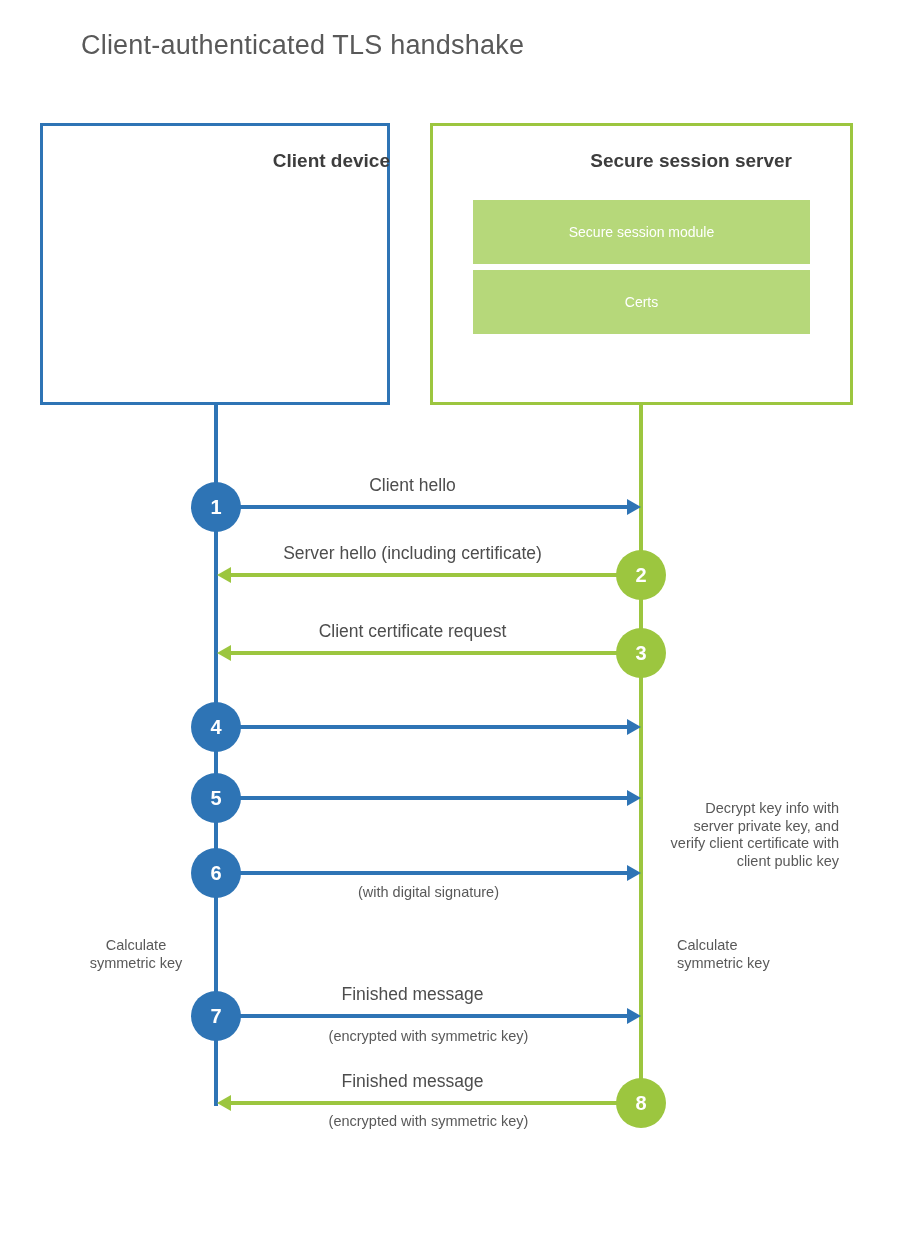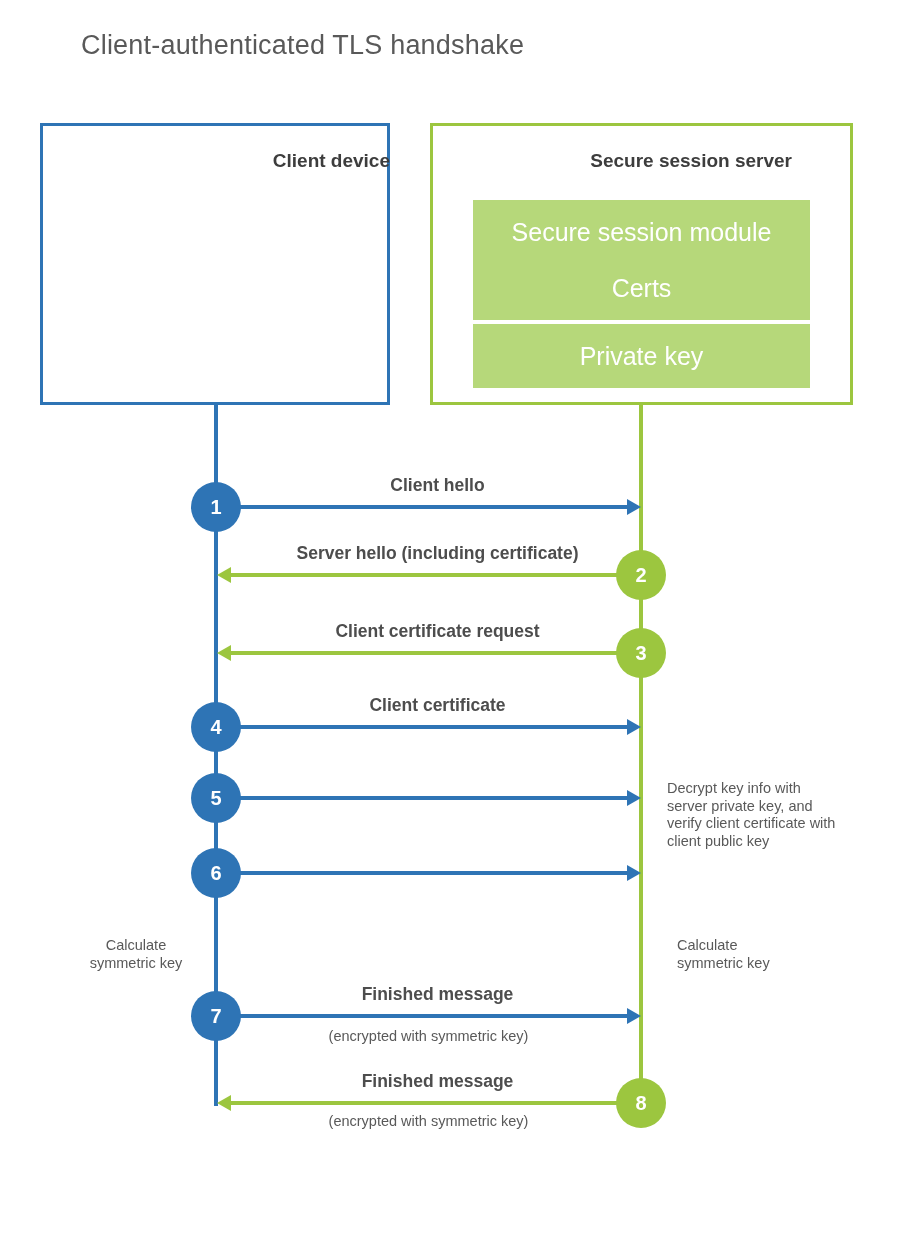--- a/index.html
+++ b/index.html
@@ -19,65 +19,64 @@
   .server-box{left:430px;width:423px;border:3px solid var(--green);}
   .actor-title{position:absolute;top:150px;font-size:19px;font-weight:bold;color:var(--ink);text-align:right;}
   .actor-title.client{left:40px;width:350px;}
   .actor-title.server{left:430px;width:362px;}
 
   .app-box{position:absolute;left:78px;top:199px;width:277px;height:175px;background:var(--blue-light);
            display:flex;align-items:center;justify-content:center;text-align:center;}
   .app-box span{display:block;width:190px;font-size:21px;color:#fff;line-height:28px;}
 
   .module-bar{position:absolute;left:473px;width:337px;height:64px;background:var(--green-light);
-              display:flex;align-items:center;justify-content:center;font-size:25px;color:#fff;}
+              display:flex;align-items:center;justify-content:center;font-size:14px;color:#fff;}
 
   .lifeline{position:absolute;width:4px;}
   .lifeline.blue{left:214px;top:405px;height:701px;background:var(--blue);}
   .lifeline.green{left:639px;top:405px;height:698px;background:var(--green);}
 
   .arrow{position:absolute;height:4px;}
   .arrow.blue{background:var(--blue);left:216px;width:412px;}
   .arrow.green{background:var(--green);left:230px;width:411px;}
   .arrow .head{position:absolute;width:0;height:0;top:-6px;
                border-top:8px solid transparent;border-bottom:8px solid transparent;}
   .arrow.blue .head{right:-13px;border-left:14px solid var(--blue);}
   .arrow.green .head{left:-13px;border-right:14px solid var(--green);}
 
   .badge{position:absolute;width:50px;height:50px;border-radius:50%;color:#fff;
          font-size:20px;font-weight:bold;display:flex;align-items:center;justify-content:center;}
   .badge.blue{background:var(--blue);left:191px;}
   .badge.green{background:var(--green);left:616px;}
 
-  .step-label{position:absolute;left:225px;width:425px;text-align:center;
-              font-size:17.5px;color:var(--label);font-weight:bold;}
+  .step-label{position:absolute;left:200px;width:425px;text-align:center;
+              font-size:17.5px;color:var(--label);}
   .step-sub{position:absolute;left:216px;width:425px;text-align:center;
             font-size:14.5px;color:var(--soft);}
 
   .note{position:absolute;font-size:14.5px;line-height:17.5px;color:var(--soft);}
-  .note.decrypt{left:667px;top:780px;width:172px;text-align:left;}
+  .note.decrypt{left:667px;top:800px;width:172px;text-align:right;}
   .note.calc-left{left:75px;top:937px;width:122px;text-align:center;}
   .note.calc-right{left:677px;top:937px;width:110px;text-align:left;}
 </style>
 </head>
 <body>
 
 <div id="canvas">
 
   <div class="title">Client-authenticated TLS handshake</div>
 
   <div class="actor-box client-box"></div>
   <div class="actor-box server-box"></div>
   <div class="actor-title client">Client device</div>
   <div class="actor-title server">Secure session server</div>
 
 
   <div class="module-bar" style="top:200px">Secure session module</div>
-  <div class="module-bar" style="top:256px">Certs</div>
-  <div class="module-bar" style="top:324px">Private key</div>
+  <div class="module-bar" style="top:270px">Certs</div>
 
   <div class="lifeline blue"></div>
   <div class="lifeline green"></div>
 
   <div class="step-label" style="top:475px">Client hello</div>
   <div class="arrow blue" style="top:505px">
       <span class="head"></span>
     </div>
   <div class="badge blue" style="top:482px">1</div>
 
@@ -86,35 +85,35 @@
       <span class="head"></span>
     </div>
   <div class="badge green" style="top:550px">2</div>
 
   <div class="step-label" style="top:621px">Client certificate request</div>
   <div class="arrow green" style="top:651px">
       <span class="head"></span>
     </div>
   <div class="badge green" style="top:628px">3</div>
 
-  <div class="step-label" style="top:695px">Client certificate</div>
   <div class="arrow blue" style="top:725px">
       <span class="head"></span>
     </div>
   <div class="badge blue" style="top:702px">4</div>
 
   <div class="arrow blue" style="top:796px">
       <span class="head"></span>
     </div>
   <div class="badge blue" style="top:773px">5</div>
 
   <div class="arrow blue" style="top:871px">
       <span class="head"></span>
     </div>
   <div class="badge blue" style="top:848px">6</div>
+  <div class="step-sub" style="top:884px">(with digital signature)</div>
 
   <div class="step-label" style="top:984px">Finished message</div>
   <div class="arrow blue" style="top:1014px">
       <span class="head"></span>
     </div>
   <div class="badge blue" style="top:991px">7</div>
   <div class="step-sub" style="top:1028px">(encrypted with symmetric key)</div>
 
   <div class="step-label" style="top:1071px">Finished message</div>
   <div class="arrow green" style="top:1101px">

